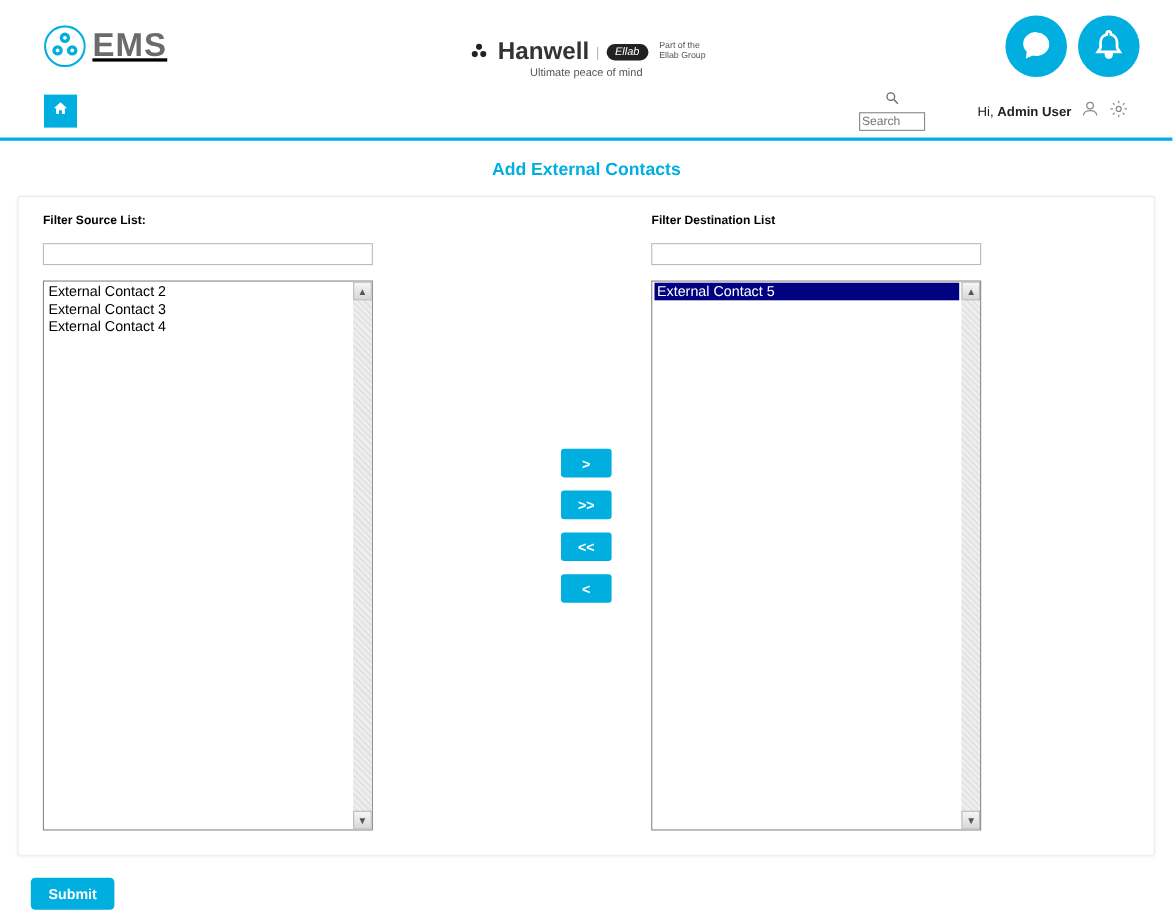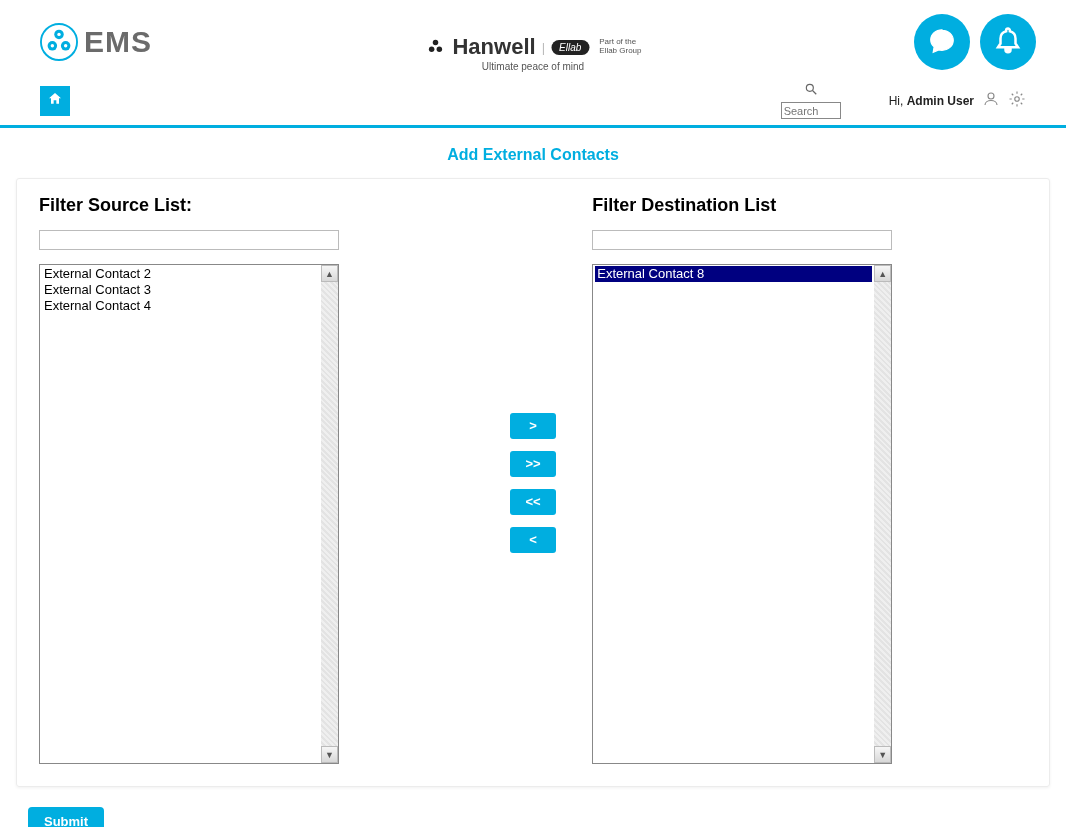--- a/index.html
+++ b/index.html
@@ -10,20 +10,21 @@
     margin: 0 auto;
     font-size: 13px;
     color: #000;
   }
   .header {
     display: flex;
     align-items: center;
     padding: 18px 20px 12px 40px;
     position: relative;
     height: 78px;
+    text-decoration: underline;
   }
   .logo-ems {
     display: flex;
     align-items: center;
     gap: 6px;
   }
   .logo-circle {
     width: 38px; height: 38px;
     position: relative;
   }
@@ -151,21 +152,21 @@
     display: flex;
     gap: 0;
     position: relative;
   }
   .col {
     width: 44%;
   }
   .col-right { margin-left: auto; }
   .lbl {
     font-weight: 700;
-    font-size: 18px;
+    font-size: 11px;
     margin-bottom: 14px;
     display: block;
   }
   .filter-input {
     width: 300px;
     height: 20px;
     border: 1px solid #bbb;
     padding: 1px 3px;
     font-size: 12px;
     margin-bottom: 14px;
@@ -383,21 +384,21 @@
     <button class="tbtn">&gt;&gt;</button>
     <button class="tbtn">&lt;&lt;</button>
     <button class="tbtn">&lt;</button>
   </div>
 
   <div class="col col-right">
     <span class="lbl">Filter Destination List</span>
     <input class="filter-input" value="" style="">
     <div class="listbox">
       <div class="items" id="dest-items">
-          <div class="lb-item selected">External Contact 8</div>
+          <div class="lb-item selected">External Contact 5</div>
         </div>
       <div class="fake-scroll">
         <div class="scroll-btn">▲</div>
         <div class="scroll-btn">▼</div>
       </div>
     </div>
   </div>
 </div>
 
 <div class="submit-row">

